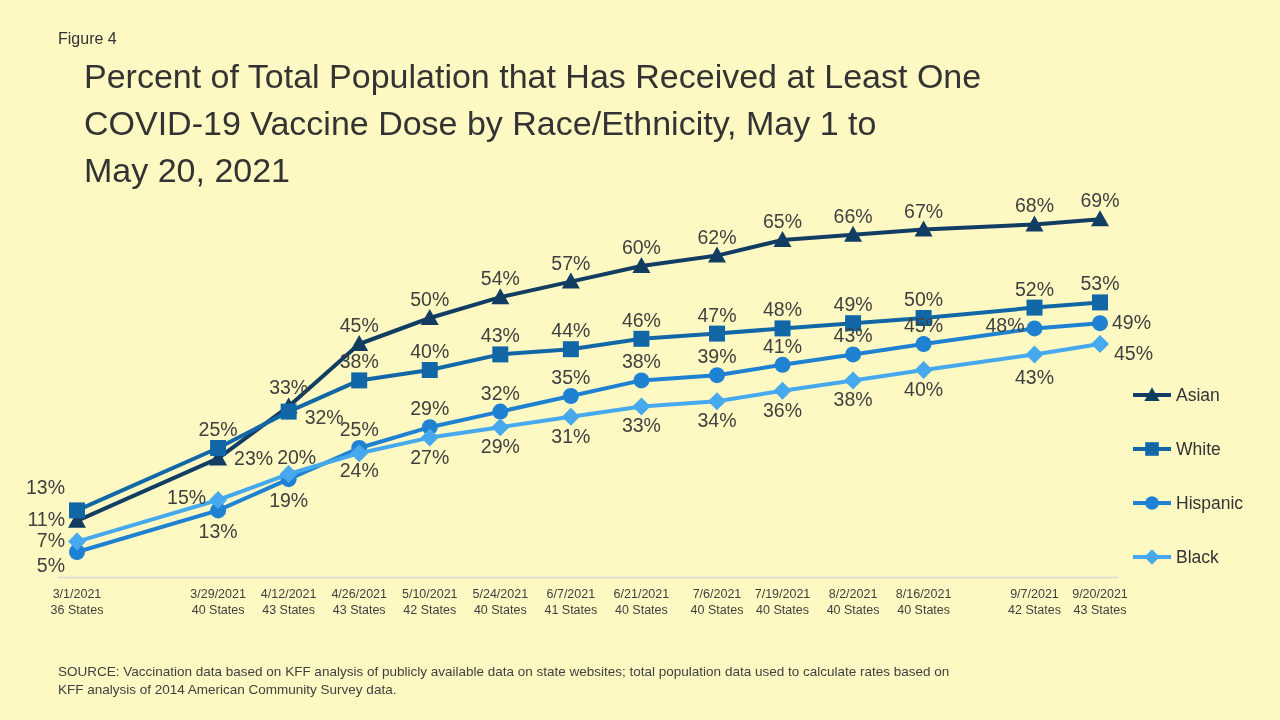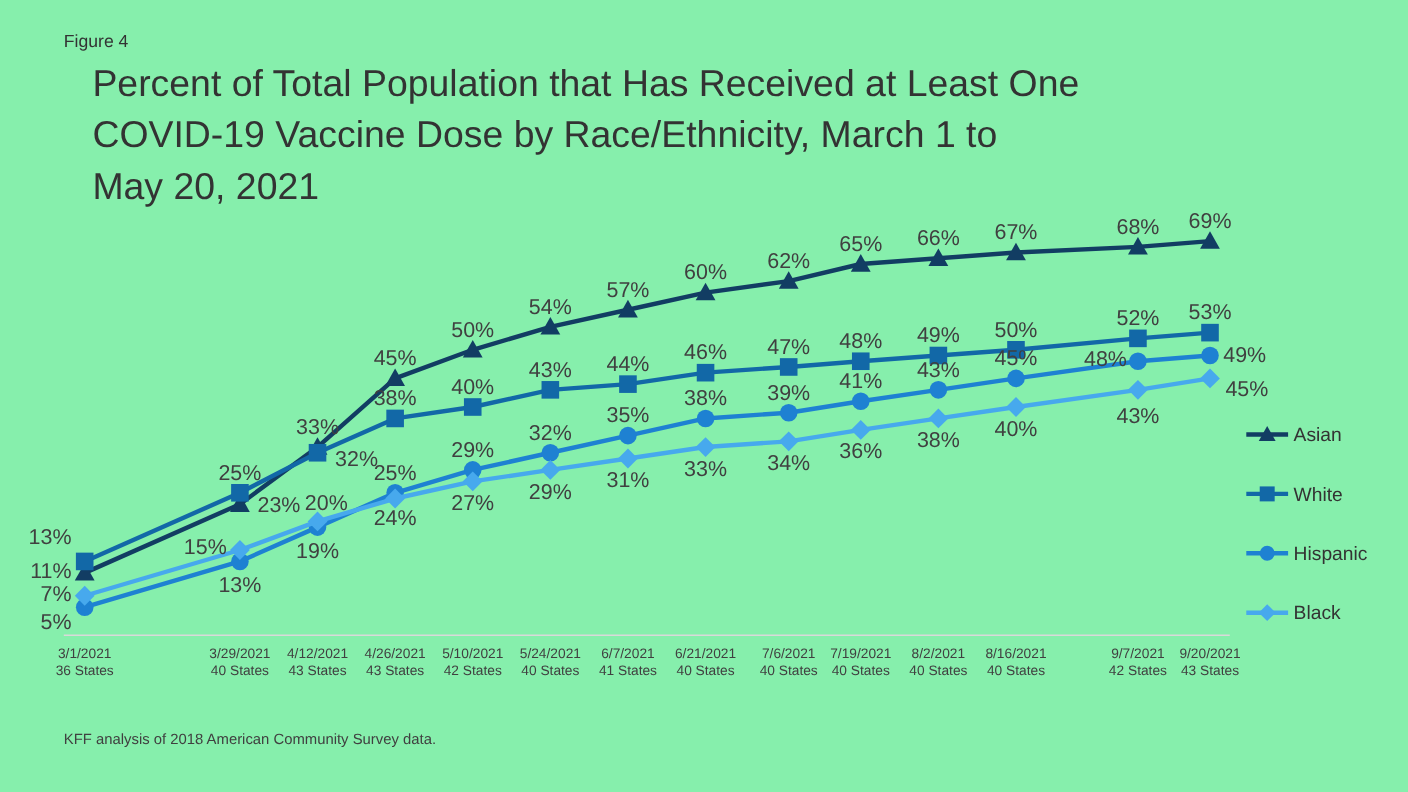--- a/index.html
+++ b/index.html
@@ -1,17 +1,17 @@
 <!DOCTYPE html>
 <html><head>
 <meta charset="utf-8">
 <style>
   html,body { margin:0; padding:0; background:#fff; }
   .page {
-    position:relative; width:1280px; height:720px; background:#86efac;
+    position:relative; width:1280px; height:720px; background:#fef9c3;
     font-family:"Liberation Sans", sans-serif; overflow:hidden;
   }
   .figure-label {
     position:absolute; top:30px; left:58px;
     font-size:16px; color:#333333;
   }
   .title {
     position:absolute; top:53px; left:56px; width:1180px;
     font-size:34px; line-height:47px; font-weight:400; color:#333333;margin-left:28px;
   }
@@ -27,21 +27,21 @@
 </style>
 </head>
 <body>
 
 <div class="page">
 
   <div class="figure-label">Figure 4</div>
 
   <div class="title">
     <div>Percent of Total Population that Has Received at Least One</div>
-    <div>COVID-19 Vaccine Dose by Race/Ethnicity, March 1 to</div>
+    <div>COVID-19 Vaccine Dose by Race/Ethnicity, May 1 to</div>
     <div>May 20, 2021</div>
   </div>
 
   <svg id="chart" class="chart-svg" width="1280" height="720" viewBox="0 0 1280 720">
       <line x1="58" y1="577.5" x2="1118" y2="577.5" stroke="#d9d9d9" stroke-width="1.5"></line>
       <text x="77" y="598" text-anchor="middle" font-size="12.5" fill="#404040">3/1/2021</text>
       <text x="77" y="614" text-anchor="middle" font-size="12.5" fill="#404040">36 States</text>
       <text x="218.10344827586206" y="598" text-anchor="middle" font-size="12.5" fill="#404040">3/29/2021</text>
       <text x="218.10344827586206" y="614" text-anchor="middle" font-size="12.5" fill="#404040">40 States</text>
       <text x="288.65517241379314" y="598" text-anchor="middle" font-size="12.5" fill="#404040">4/12/2021</text>
@@ -192,17 +192,18 @@
       <text x="1176" y="455" text-anchor="start" font-size="17.5" fill="#333333">White</text>
       <line x1="1133" y1="503" x2="1171" y2="503" stroke="#1e81d2" stroke-width="4"></line>
       <circle cx="1152" cy="503" r="6.8" fill="#1e81d2"></circle>
       <text x="1176" y="509" text-anchor="start" font-size="17.5" fill="#333333">Hispanic</text>
       <line x1="1133" y1="557" x2="1171" y2="557" stroke="#47a9ed" stroke-width="4"></line>
       <path d="M 1152 549.35 L 1159.65 557 L 1152 564.65 L 1144.35 557 Z" fill="#47a9ed"></path>
       <text x="1176" y="563" text-anchor="start" font-size="17.5" fill="#333333">Black</text>
     </svg>
 
   <div class="source">
-    <div>KFF analysis of 2018 American Community Survey data.</div>
+    <div>SOURCE: Vaccination data based on KFF analysis of publicly available data on state websites; total population data used to calculate rates based on</div>
+    <div>KFF analysis of 2014 American Community Survey data.</div>
   </div>
 
 
 </div>
 
 </body></html>

